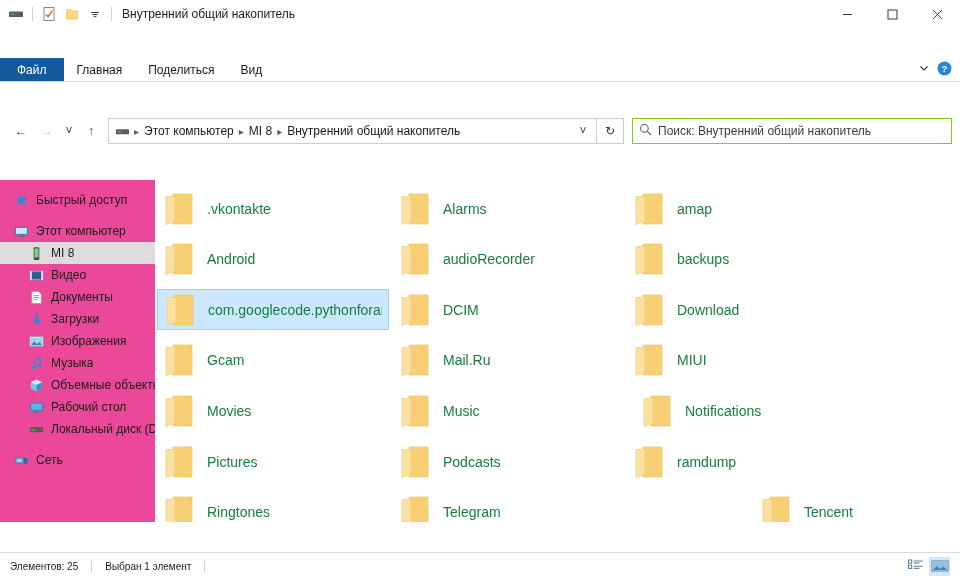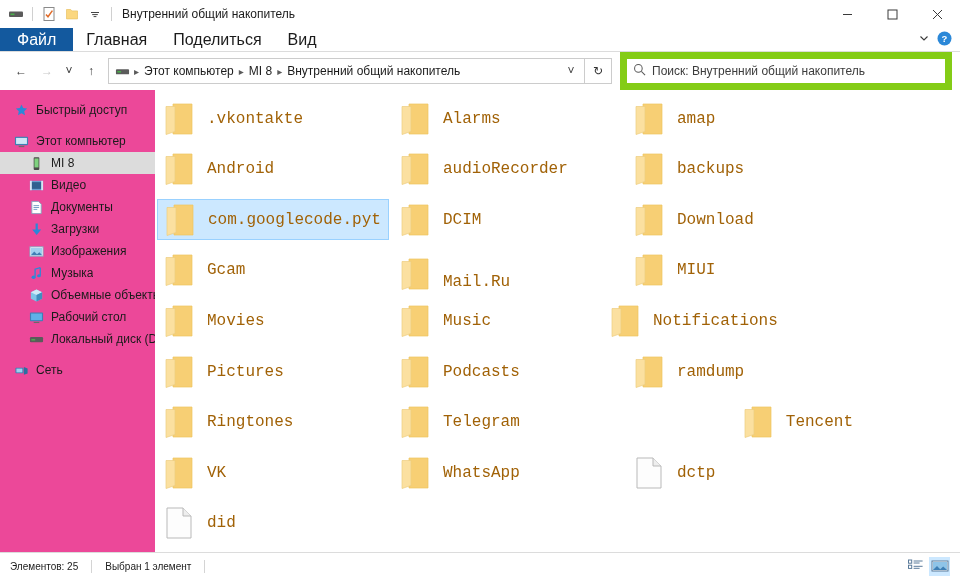--- a/index.html
+++ b/index.html
@@ -3,72 +3,72 @@
 <meta charset="utf-8">
 <style>
   html,body{margin:0;padding:0;}
   body{
     width:960px;height:579px;overflow:hidden;
     background:#ffffff;
     font-family:"Liberation Sans","DejaVu Sans",sans-serif;
     font-size:12px;color:#1b1b1b;
     -webkit-font-smoothing:antialiased;
   }
-  .win{width:960px;height:579px;display:flex;flex-direction:column;position:relative;}
+  .win{width:960px;height:579px;display:flex;flex-direction:column;position:relative;gap:30px;}
 
   
   .titlebar{height:28px;flex:0 0 28px;display:flex;align-items:center;background:#ffffff;}
   .qat{display:flex;align-items:center;padding-left:6px;gap:3px;}
   .qat-ico{width:20px;height:20px;display:flex;align-items:center;justify-content:center;}
   .sep{width:1px;height:14px;background:#d0d0d0;margin:0 3px;}
   .title-text{margin-left:7px;font-size:12px;color:#1b1b1b;white-space:nowrap;}
   .wctrls{margin-left:auto;display:flex;height:28px;}
   .wbtn{width:45px;height:28px;display:flex;align-items:center;justify-content:center;}
 
   
   .ribbon{height:23px;flex:0 0 23px;display:flex;align-items:stretch;background:#ffffff;
           border-bottom:1px solid #dcdcdc;position:relative;}
-  .rtab{display:flex;align-items:center;padding:0 13px;font-size:16px;color:#1b1b1b;}
+  .rtab{display:flex;align-items:center;padding:0 13px;font-size:12px;color:#1b1b1b;}
   .rtab.file{background:#13599e;color:#ffffff;padding:0 17px;}
   .ribbon-right{margin-left:auto;display:flex;align-items:center;gap:7px;padding-right:8px;}
 
   
   .addrbar{height:38px;flex:0 0 38px;display:flex;align-items:center;background:#ffffff;padding:0 8px;gap:0;}
   .navbtn{width:26px;height:26px;display:flex;align-items:center;justify-content:center;color:#3a3a3a;}
   .navbtn.dis{color:#c8c8c8;}
   .navbtn.small{width:18px;}
   .crumbbox{flex:1 1 auto;height:24px;border:1px solid #ccc;background:#fff;display:flex;align-items:center;
             margin-left:4px;padding:0 4px 0 6px;min-width:0;}
   .crumbs{display:flex;align-items:center;gap:0;white-space:nowrap;overflow:hidden;flex:1 1 auto;}
   .crumb{font-size:12px;color:#1b1b1b;padding:0 3px;}
   .chev{color:#5a5a5a;font-size:10px;padding:0 2px;}
   .crumb-drive{display:flex;align-items:center;padding-right:2px;}
   .crumbcaret{width:18px;display:flex;align-items:center;justify-content:center;color:#444;flex:0 0 18px;}
   .refresh{width:26px;height:24px;display:flex;align-items:center;justify-content:center;
            border:1px solid #ccc;border-left:none;color:#333;}
-  .searchbox{width:306px;height:24px;border:7px solid #84cc16;background:#fff;display:flex;align-items:center;
+  .searchbox{width:306px;height:24px;border:1px solid #84cc16;background:#fff;display:flex;align-items:center;
              margin-left:8px;padding:0 6px;gap:6px;flex:0 0 306px;}
   .search-ph{font-size:12px;color:#3c3c3c;white-space:nowrap;overflow:hidden;}
 
   
   .body{flex:1 1 auto;display:flex;min-height:0;}
   .nav{width:155px;flex:0 0 155px;background:#ec4899;padding-top:9px;overflow:hidden;position:relative;}
   .navitem{height:22px;display:flex;align-items:center;padding-left:13px;gap:7px;white-space:nowrap;overflow:hidden;}
   .navitem.root{padding-left:13px;}
   .navitem.child{padding-left:28px;}
   .navitem.sel{background:#dcdcdc;}
   .navitem .lbl{font-size:12px;color:#1b1b1b;overflow:hidden;}
   .navgap{height:9px;}
   .navico{width:16px;height:16px;flex:0 0 16px;display:flex;align-items:center;justify-content:center;}
 
   .content{flex:1 1 auto;position:relative;background:#ffffff;overflow:hidden;padding-top:6px;}
   .grid{position:relative;width:100%;height:100%;}
   .tile{position:absolute;height:41px;display:flex;align-items:center;gap:12px;padding:0 6px;box-sizing:border-box;}
   .tile.sel{background:#cce8ff;border:1px solid #99d1ff;}
-  .tile .name{font-size:16px;color:#a16207;white-space:nowrap;overflow:hidden;font-family:Liberation Mono, monospace;}
+  .tile .name{font-size:14px;color:#15803d;white-space:nowrap;overflow:hidden;}
   .ico{width:32px;height:34px;flex:0 0 32px;display:flex;align-items:center;justify-content:center;}
 
   
   .status{height:26px;flex:0 0 26px;border-top:1px solid #dcdcdc;display:flex;align-items:center;
           padding:0 10px;background:#ffffff;gap:0;}
   .st-item{font-size:10px;color:#1b1b1b;padding-right:13px;}
   .st-div{width:1px;height:13px;background:#d4d4d4;margin-right:13px;}
   .viewbtns{margin-left:auto;display:flex;align-items:center;gap:3px;}
   .vbtn{width:21px;height:19px;display:flex;align-items:center;justify-content:center;}
   .vbtn.active{background:#cce8ff;}
@@ -408,21 +408,21 @@
             <span class="ico">
               <svg width="30" height="34" viewBox="0 0 30 34">
                 <path d="M9 2h19v30H9z" fill="#f7cf74"></path>
                 <path d="M9 2h19v30H9z" fill="none" stroke="#eec45f" stroke-width="0.7"></path>
                 <path d="M2 4.5h9v25l-9 3z" fill="#fbe0a0"></path>
                 <path d="M2 4.5h9v25l-9 3z" fill="none" stroke="#edcd80" stroke-width="0.7"></path>
               </svg>
             </span>
             <span class="name">Gcam</span>
           </div>
-          <div class="tile" style="left: 238px; top: 153.8px; width: 232px; align-items: flex-end;">
+          <div class="tile" style="left: 238px; top: 153.8px; width: 232px;">
             <span class="ico">
               <svg width="30" height="34" viewBox="0 0 30 34">
                 <path d="M9 2h19v30H9z" fill="#f7cf74"></path>
                 <path d="M9 2h19v30H9z" fill="none" stroke="#eec45f" stroke-width="0.7"></path>
                 <path d="M2 4.5h9v25l-9 3z" fill="#fbe0a0"></path>
                 <path d="M2 4.5h9v25l-9 3z" fill="none" stroke="#edcd80" stroke-width="0.7"></path>
               </svg>
             </span>
             <span class="name">Mail.Ru</span>
           </div>
@@ -452,21 +452,21 @@
             <span class="ico">
               <svg width="30" height="34" viewBox="0 0 30 34">
                 <path d="M9 2h19v30H9z" fill="#f7cf74"></path>
                 <path d="M9 2h19v30H9z" fill="none" stroke="#eec45f" stroke-width="0.7"></path>
                 <path d="M2 4.5h9v25l-9 3z" fill="#fbe0a0"></path>
                 <path d="M2 4.5h9v25l-9 3z" fill="none" stroke="#edcd80" stroke-width="0.7"></path>
               </svg>
             </span>
             <span class="name">Music</span>
           </div>
-          <div class="tile" style="left: 448px; top: 204.4px; width: 232px;">
+          <div class="tile" style="left: 480px; top: 204.4px; width: 232px;">
             <span class="ico">
               <svg width="30" height="34" viewBox="0 0 30 34">
                 <path d="M9 2h19v30H9z" fill="#f7cf74"></path>
                 <path d="M9 2h19v30H9z" fill="none" stroke="#eec45f" stroke-width="0.7"></path>
                 <path d="M2 4.5h9v25l-9 3z" fill="#fbe0a0"></path>
                 <path d="M2 4.5h9v25l-9 3z" fill="none" stroke="#edcd80" stroke-width="0.7"></path>
               </svg>
             </span>
             <span class="name">Notifications</span>
           </div>

